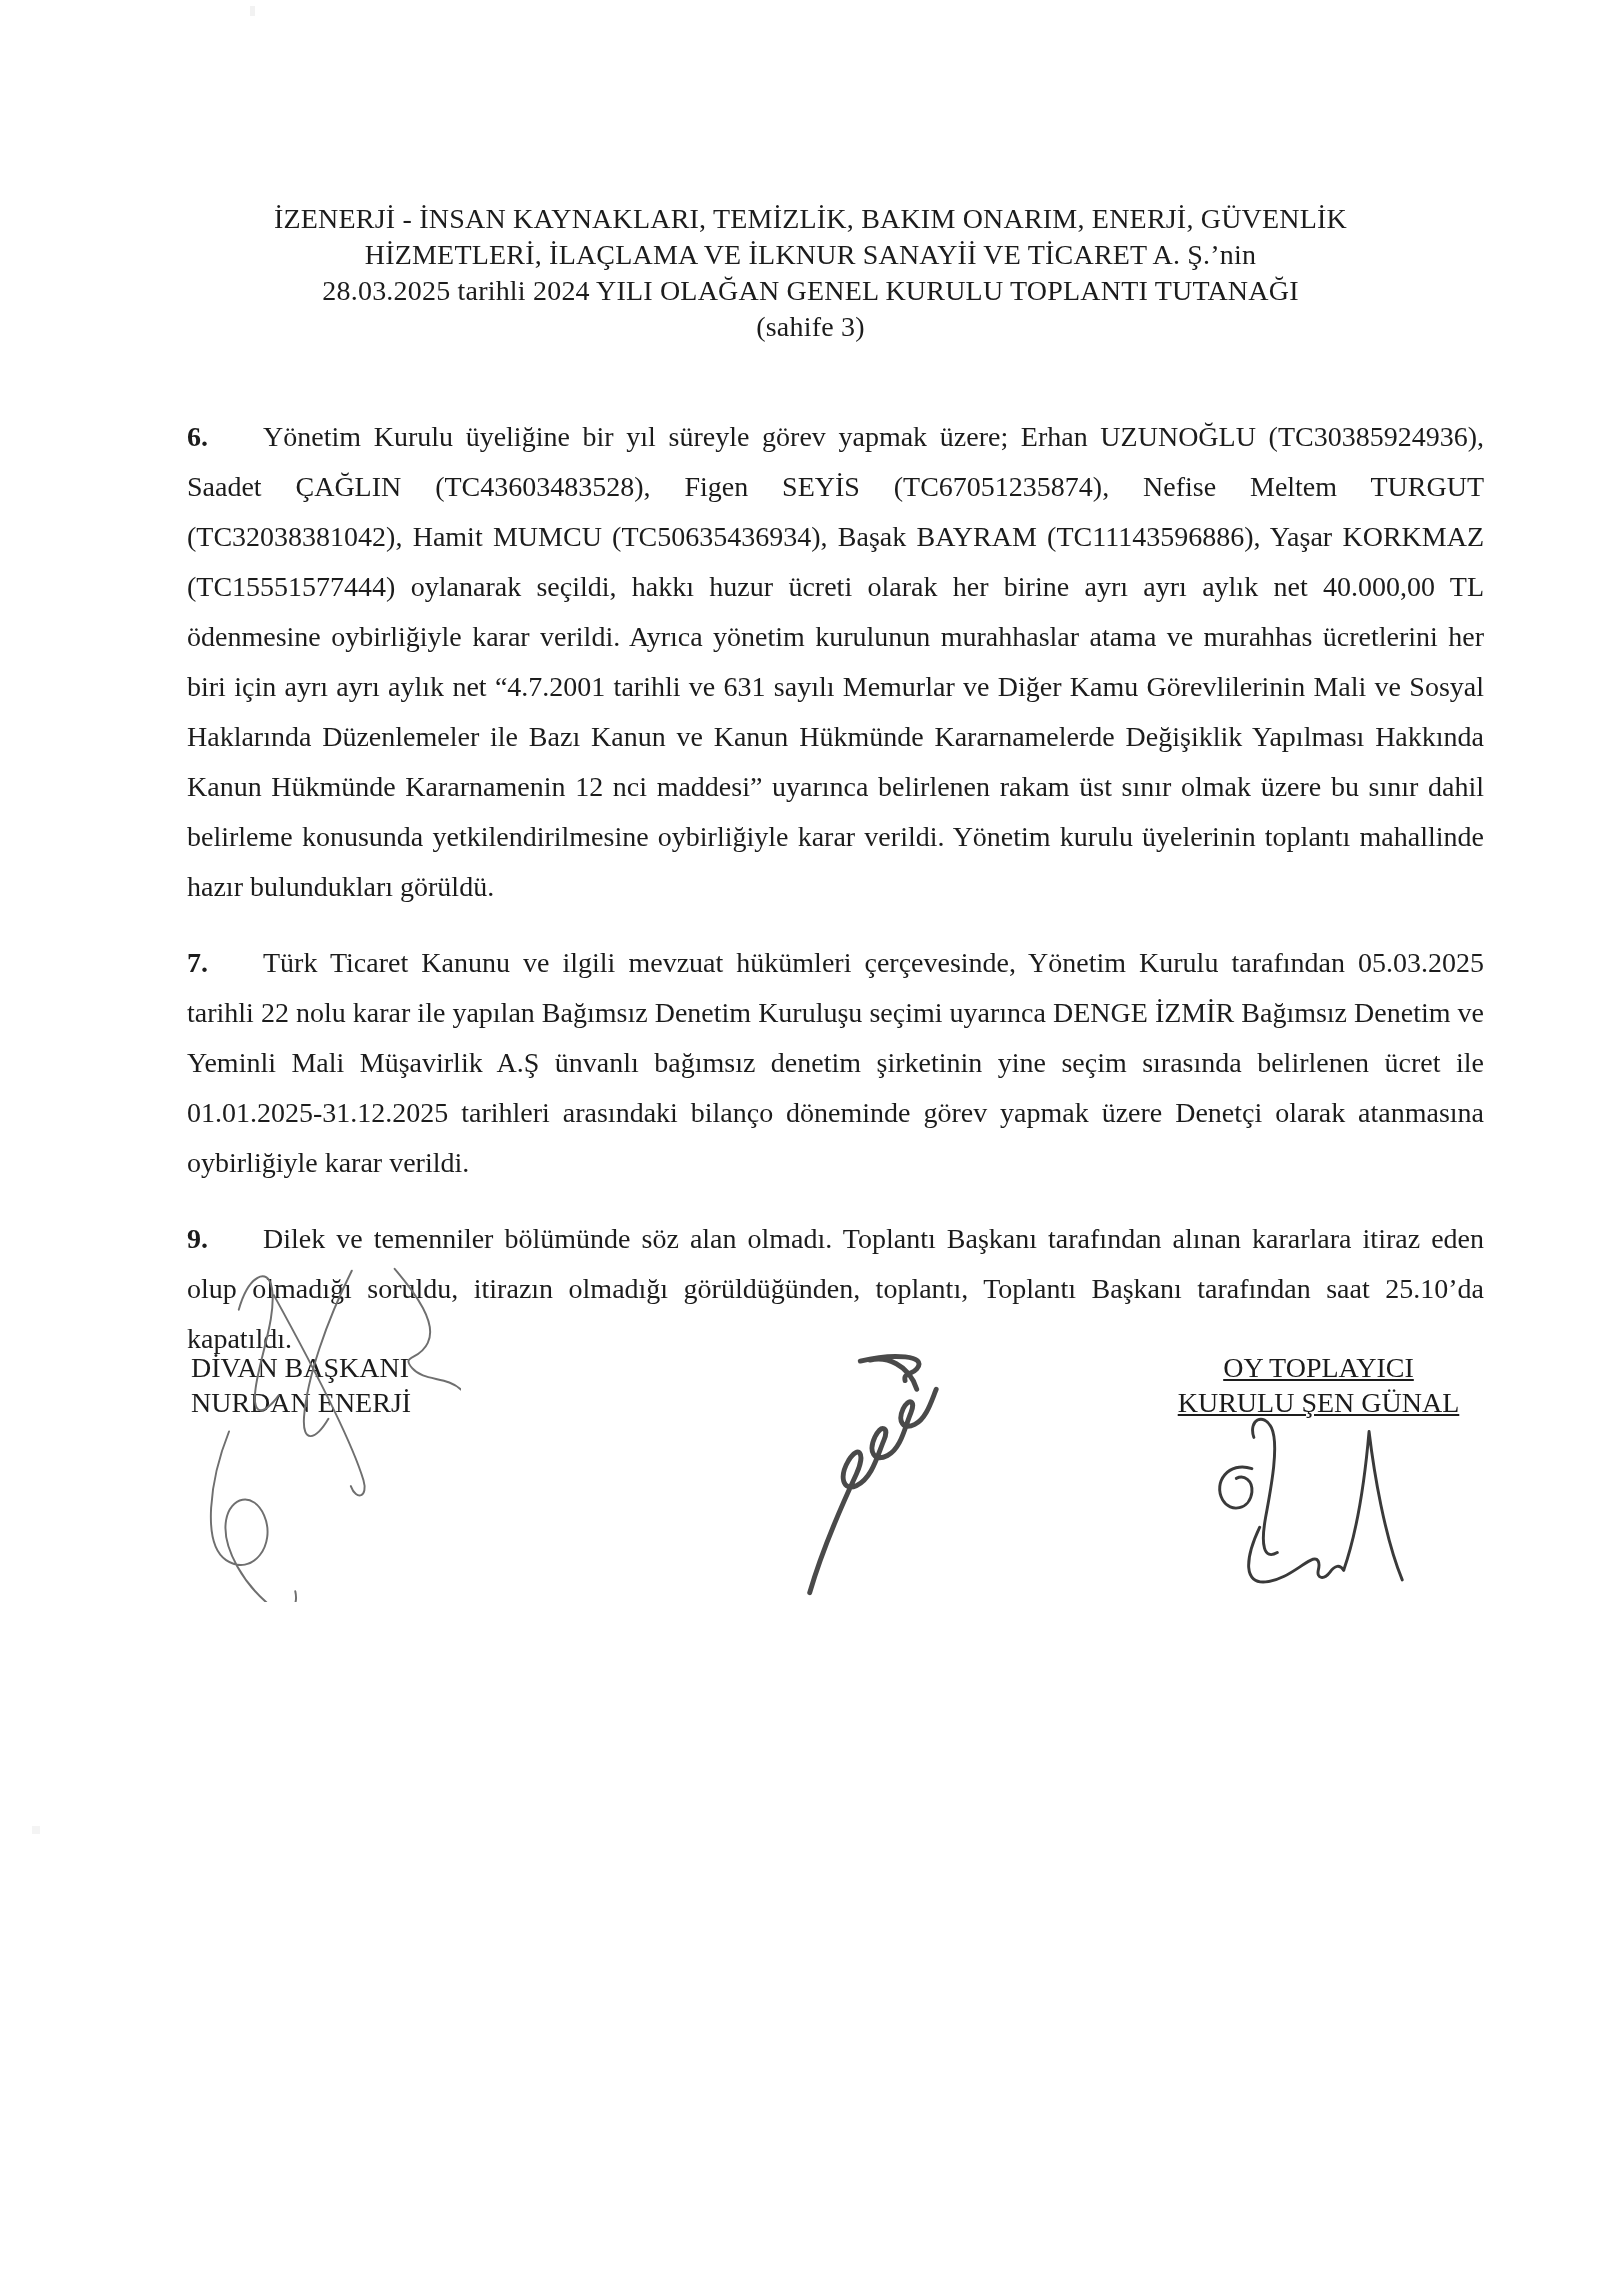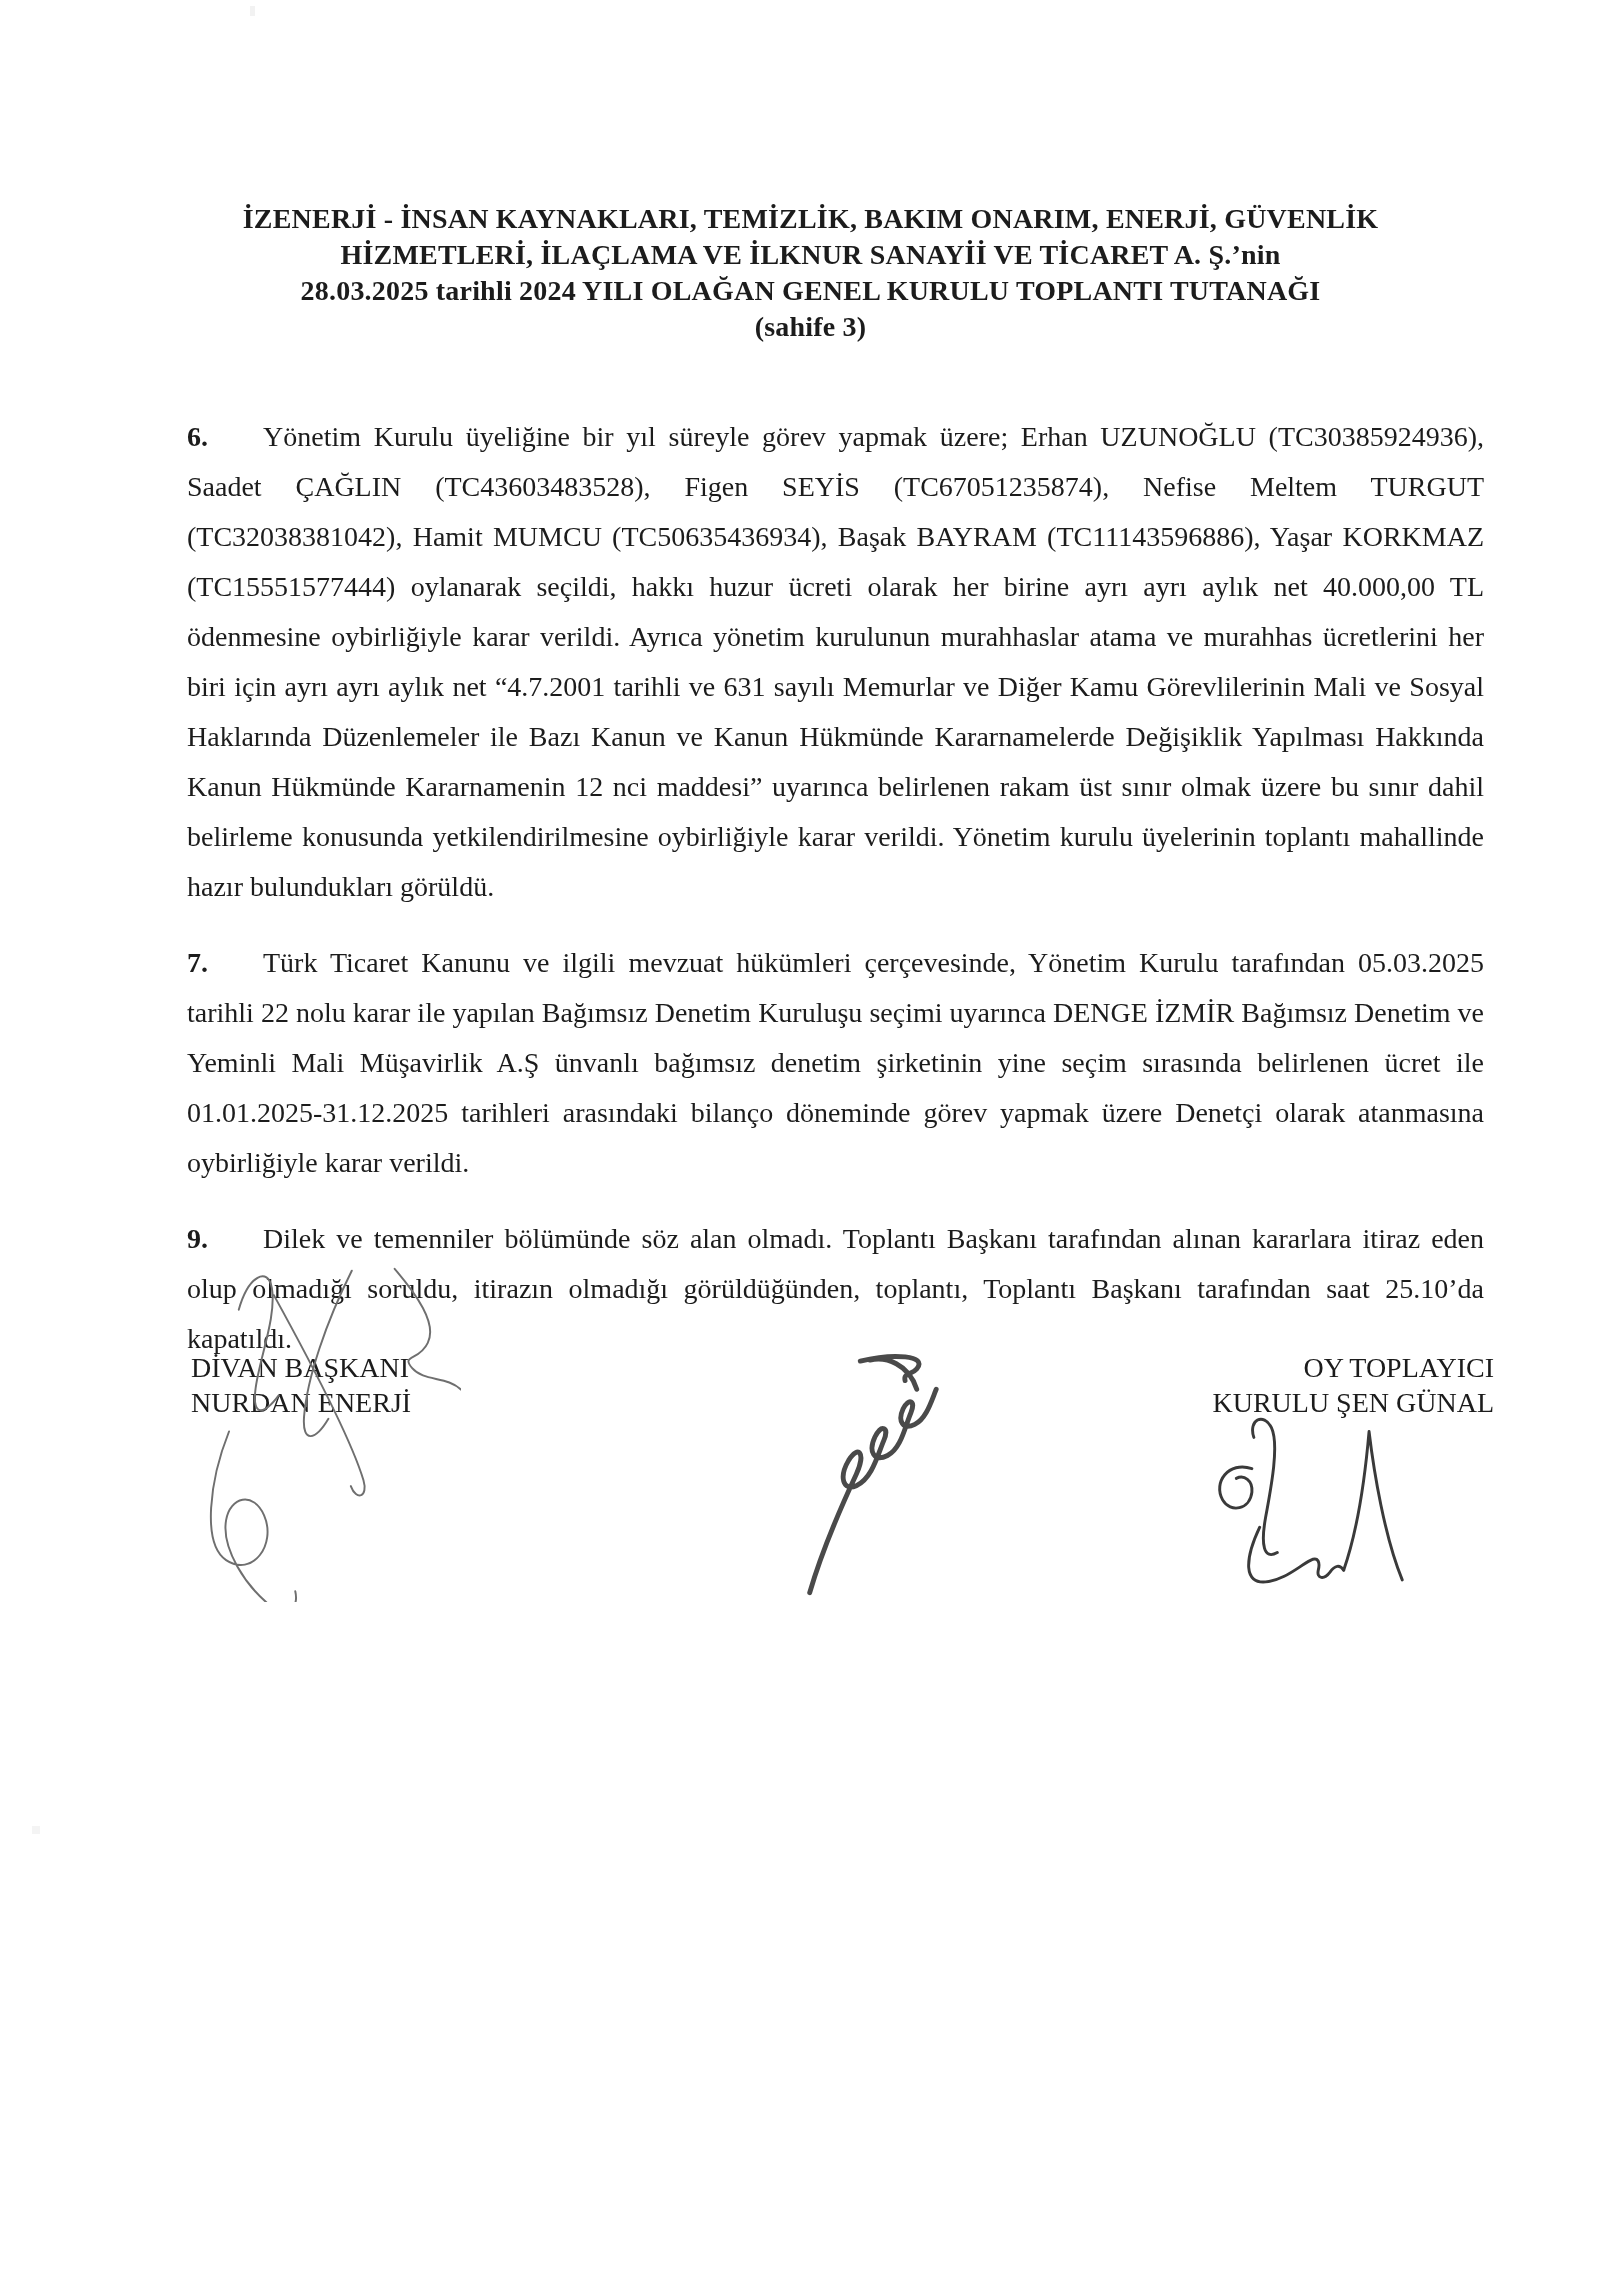--- a/index.html
+++ b/index.html
@@ -12,21 +12,21 @@
     color:#1c1c1c;
     overflow:hidden;
   }
   
   .doc-header {
     position:absolute;
     top:201px;
     left:162px;
     width:1297px;
     text-align:center;
-    font-weight:bold;
+    font-weight:normal;
     font-size:28px;
     line-height:36px;
     letter-spacing:0.2px;
   }
   
   .doc-body {
     position:absolute;
     top:412px;
     left:187px;
     width:1297px;
@@ -42,21 +42,21 @@
   }
   
   .sig-label {
     position:absolute;
     font-size:28px;
     line-height:35px;
     white-space:nowrap;
   }
   .sig-col-1 { left:191px;  top:1350px; text-align:left; }
   .sig-col-2 { left:679px;  top:1350px; width:343px; text-align:center; }
-  .sig-col-3 { left:1143px; top:1350px; width:351px; text-align:right; }
+  .sig-col-3 { left:1143px; top:1350px; width:351px; text-align:center;text-decoration:underline; }
   .sig-svg { position:absolute; pointer-events:none; }
   .sig-svg path { fill:none; stroke-linecap:round; stroke-linejoin:round; }
   .sig-1 { left:188px;  top:1261px; }
   .sig-1 path { stroke:#6f6f6f; stroke-width:2; }
   .sig-2 { left:798px;  top:1349px; }
   .sig-2 path { stroke:#4a4a4a; stroke-width:5; }
   .sig-3 { left:1207px; top:1410px; }
   .sig-3 path { stroke:#3a3a3a; stroke-width:3; }
   .speck { position:absolute; background:#d9d9d9; }
 </style>

